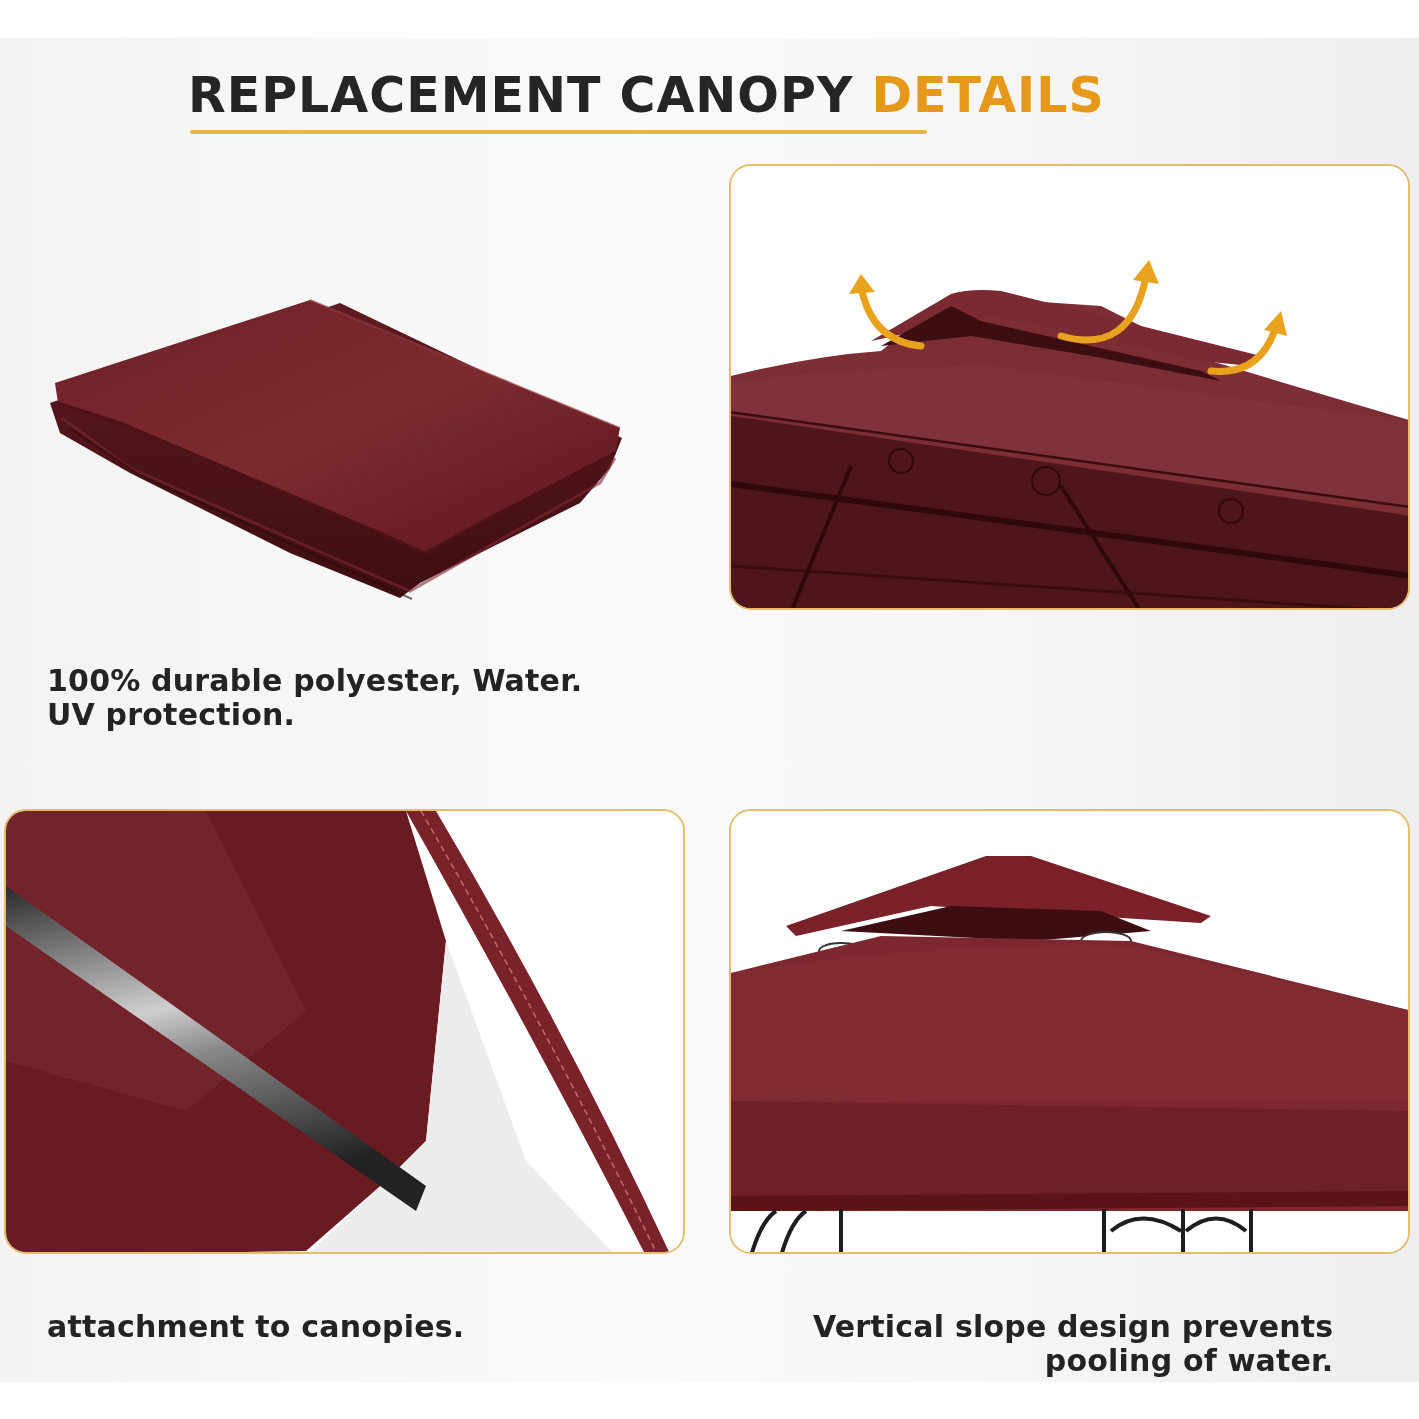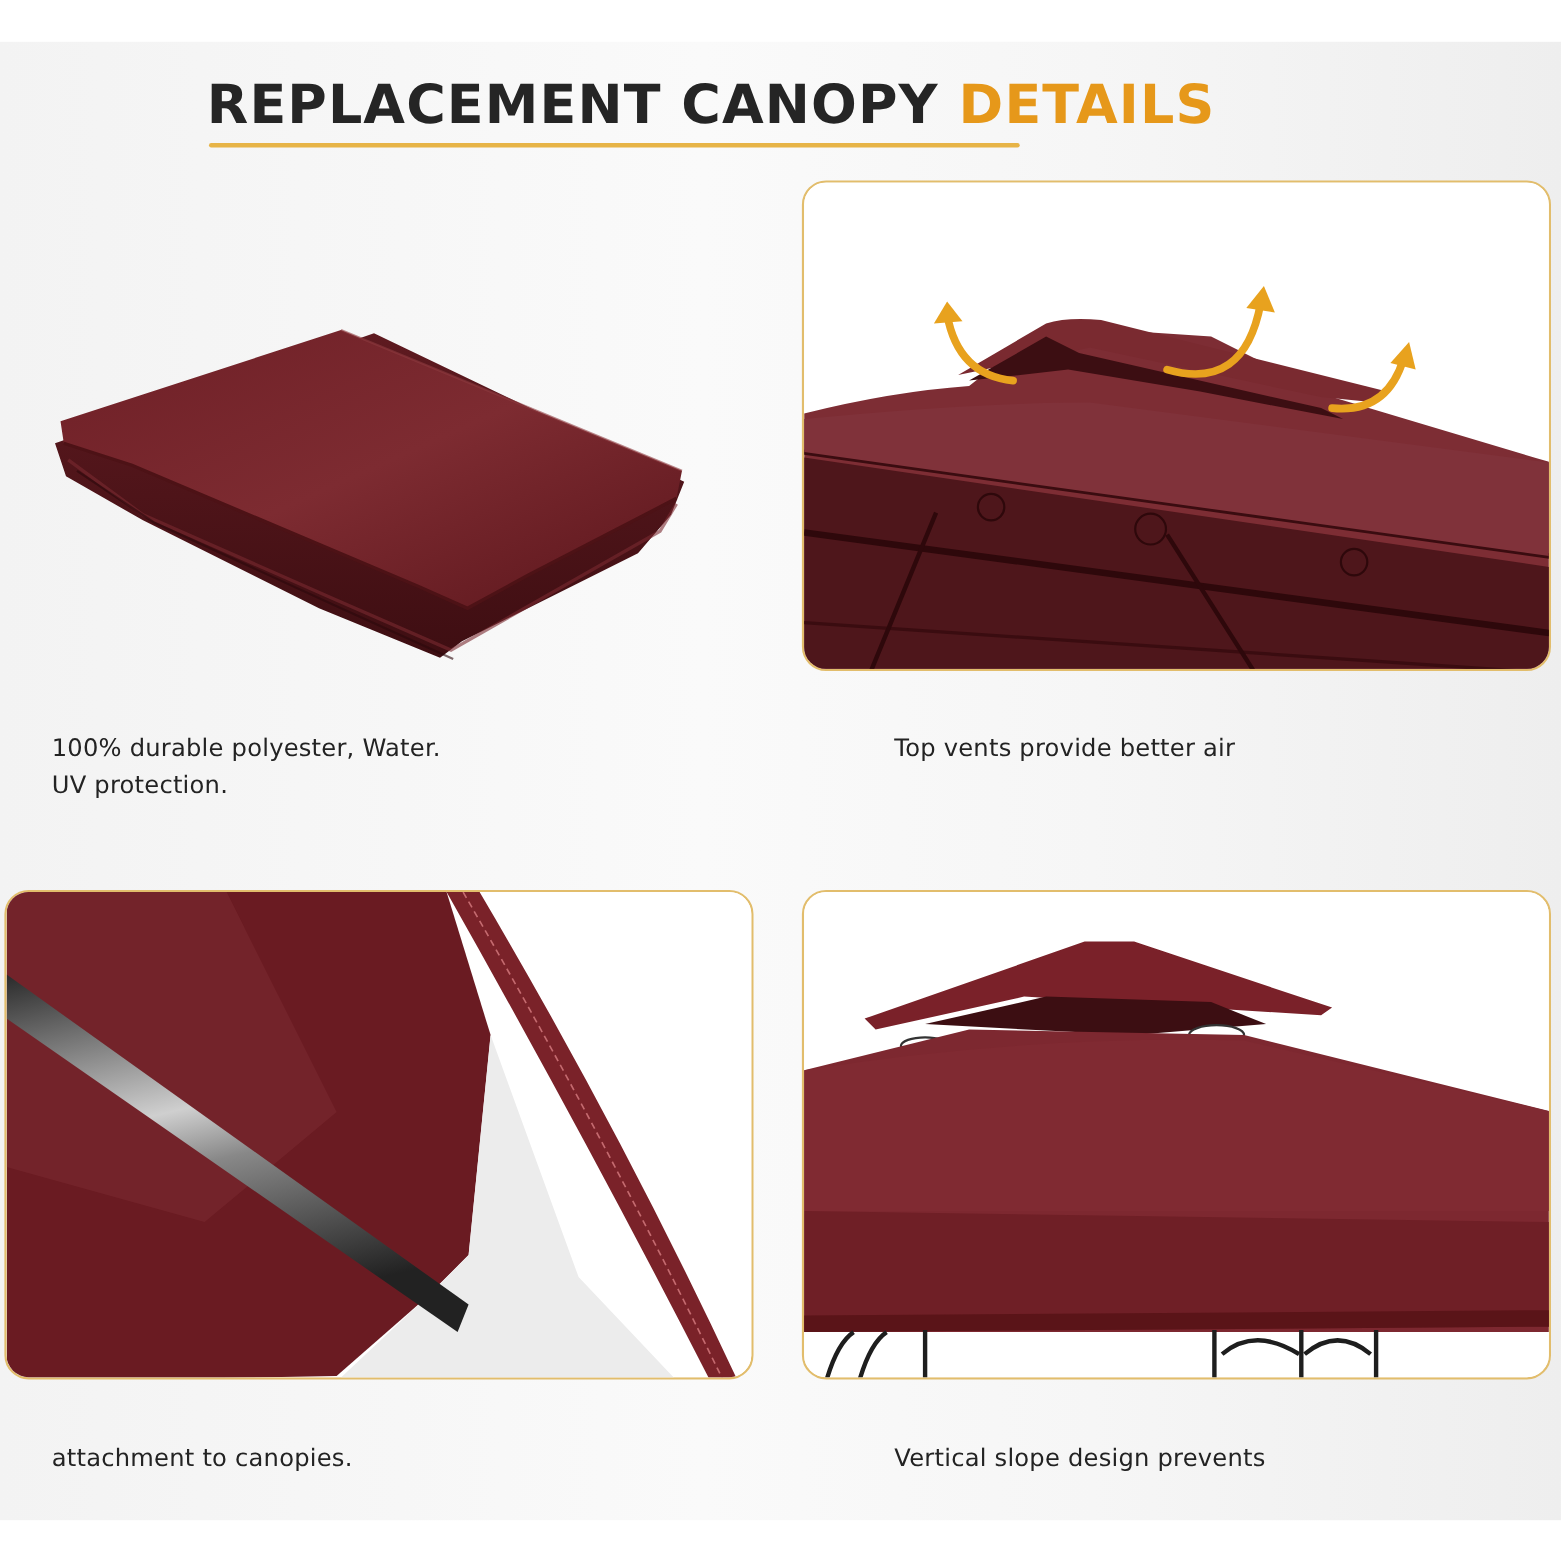--- a/index.html
+++ b/index.html
@@ -23,22 +23,22 @@
     position: absolute; left: 190px; top: 92px; width: 737px; height: 4px;
     background: #e7b447; border-radius: 2px;
   }
   .card {
     position: absolute; box-sizing: border-box;
     border: 2px solid #e2bd6c; border-radius: 22px;
     background: #ffffff; overflow: hidden;
   }
   .free-img { position: absolute; }
   .caption {
-    position: absolute; font-weight: normal; color: #232323;
-    font-size: 22px; line-height: 34px; letter-spacing: 0.2px;
+    position: absolute; font-weight: bold; color: #232323;
+    font-size: 30px; line-height: 34px; letter-spacing: 0.2px;
   }
   .caption span { display: block; white-space: nowrap; }
   svg { display: block; }
 </style>
 </head>
 <body>
 
 <div class="page">
 
   <div class="title">
@@ -101,21 +101,20 @@
         <polygon points="533,164 550,145 556,170"></polygon>
       </g>
     </svg>
   </div>
 
   <div class="caption" style="left:47px; top:626px;">
     <span>100% durable polyester, Water.</span>
     <span>UV protection.</span>
   </div>
   <div class="caption" style="left:813px; top:626px;">
-    <span>Top vents provide better air</span>
   </div>
 
   <div class="card" style="left:4px; top:771px; width:681px; height:445px;">
     <svg width="681" height="445" viewBox="0 0 681 445">
       <defs>
         <linearGradient id="pole" x1="0" y1="0" x2="0.3" y2="1">
           <stop offset="0" stop-color="#2a2a2a"></stop>
           <stop offset="0.45" stop-color="#cfcfcf"></stop>
           <stop offset="0.6" stop-color="#888"></stop>
           <stop offset="1" stop-color="#222"></stop>
@@ -161,15 +160,16 @@
         <path d="M455 420 Q485 395 515 420"></path>
       </g>
     </svg>
   </div>
 
   <div class="caption" style="left:47px; top:1272px;">
     <span>attachment to canopies.</span>
   </div>
   <div class="caption" style="left:813px; top:1272px;text-align:right;">
     <span>Vertical slope design prevents</span>
+    <span>pooling of water.</span>
   </div>
 
 </div>
 
 </body></html>

